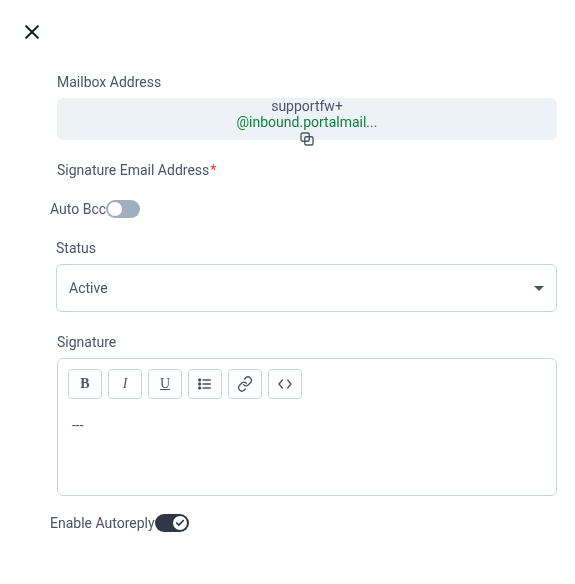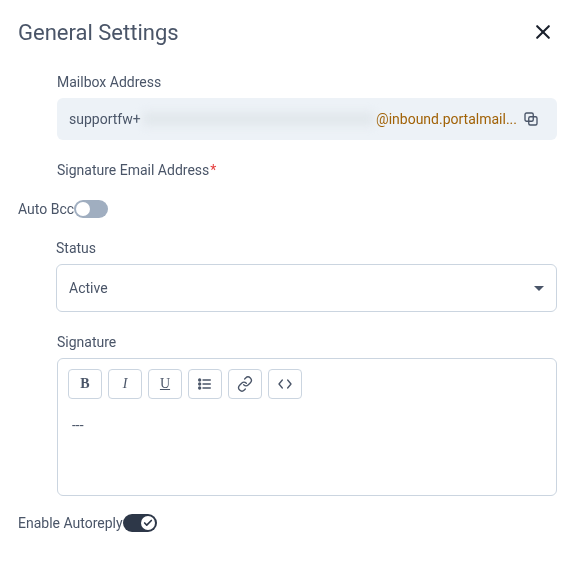--- a/index.html
+++ b/index.html
@@ -47,23 +47,24 @@
     .required { color: #e53e3e; margin-left: 1px; }
     .input-ro {
       background: #edf2f7;
       border-radius: 6px;
       display: flex;
       align-items: center;
       padding: 0 12px;
       height: 42px;
       width: 100%;
       position: relative;
+      flex-direction: column;
     }
     .input-ro-prefix { color:#4a5568; }
-    .input-ro-suffix { color:#a16207; }
+    .input-ro-suffix { color:#15803d; }
     .blur {
       flex: 1;
       height: 14px;
       background: #e2e8ec;
       border-radius: 2px;
       filter: blur(4px);
       margin: 0 2px;
     }
     .copy-btn {
       width: 28px;
@@ -89,20 +90,21 @@
       flex: 1;
       font-size: 14px;
       color: #4a5568;
       background: transparent;
       font-family: inherit;
     }
     .toggle-row {
       display: flex;
       align-items: center;
       margin-bottom: 22px;
+      margin-left: 32px;
     }
     .toggle {
       width: 34px;
       height: 18px;
       border-radius: 10px;
       position: relative;
       cursor: pointer;
     }
     .toggle.off { background: #a0aec0; }
     .toggle.on { background: #2d3748; }
@@ -191,21 +193,20 @@
       color: #4a5568;
     }
     .sig-line { margin-bottom: 26px; }
   </style>
 </head>
 <body>
 
 <div class="panel">
 
   <div class="header">
-    <h1 class="title">General Settings</h1>
     <div class="close-btn">
       <svg width="20" height="20" viewBox="0 0 24 24" stroke="currentColor" stroke-width="2.5" fill="none" stroke-linecap="round">
           <line x1="5" y1="5" x2="19" y2="19"></line>
           <line x1="19" y1="5" x2="5" y2="19"></line>
         </svg>
     </div>
   </div>
 
   <div class="field">
     <label class="field-label">Mailbox Address</label>

